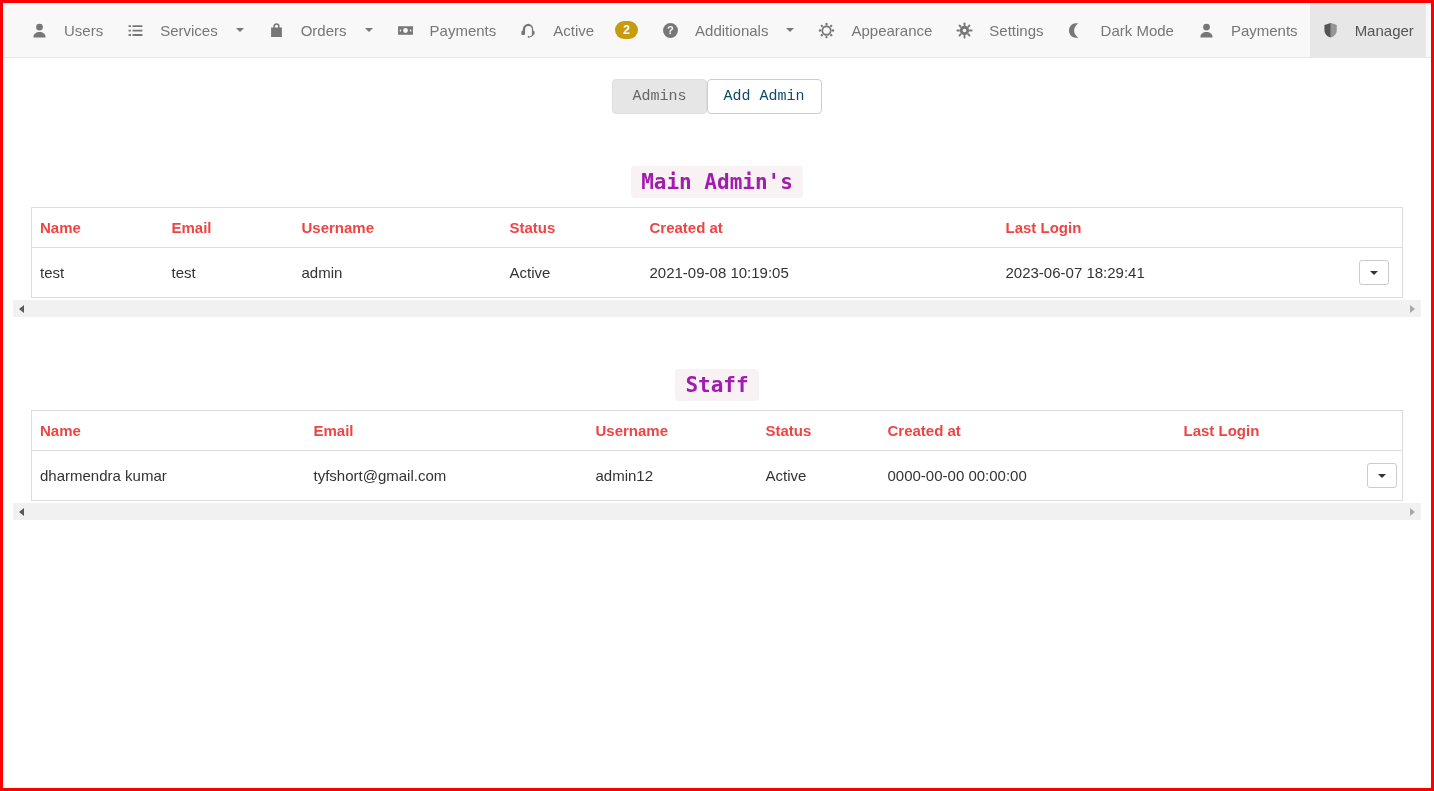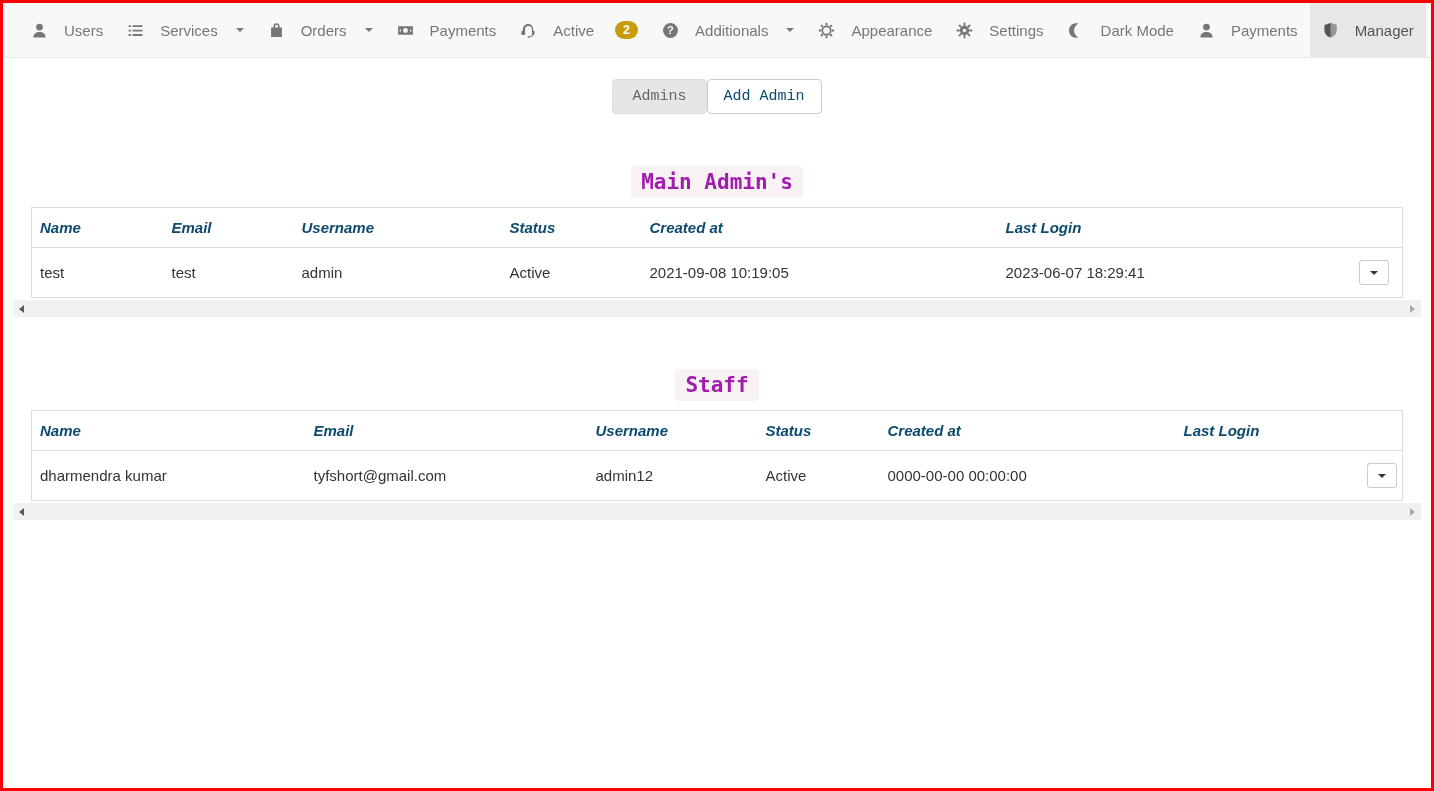--- a/index.html
+++ b/index.html
@@ -46,21 +46,21 @@
     display:inline-block;
     font-family:"DejaVu Sans Mono", monospace;
     font-size:21px; font-weight:bold;
     color:#a21caf; background:#f9f2f4;
     padding:4px 10px; border-radius:4px;
   }
   table {
     width:100%; border-collapse:collapse; table-layout:fixed;
     border:1px solid #ddd; font-size:15px; color:#333;
   }
-  th { text-align:left; padding:11px 8px; border-bottom:1px solid #ddd; font-weight:bold; color:#0c4a6e;font-style:italic; }
+  th { text-align:left; padding:11px 8px; border-bottom:1px solid #ddd; font-weight:bold; color:#ef4444; }
   td { text-align:left; padding:12px 8px; overflow:hidden; white-space:nowrap; }
   .action-cell { text-align:right; padding-right:13px; }
   .dropdown-btn {
     width:30px; height:25px; background:#fff; border:1px solid #ccc; border-radius:3px;
     display:inline-flex; align-items:center; justify-content:center; cursor:pointer; vertical-align:middle;
   }
   .dropdown-btn .caret { border-top-color:#333; margin:0; }
   
   .hscrollbar {
     height:17px; background:#f1f1f1; margin:2px -18px 0 -18px;

